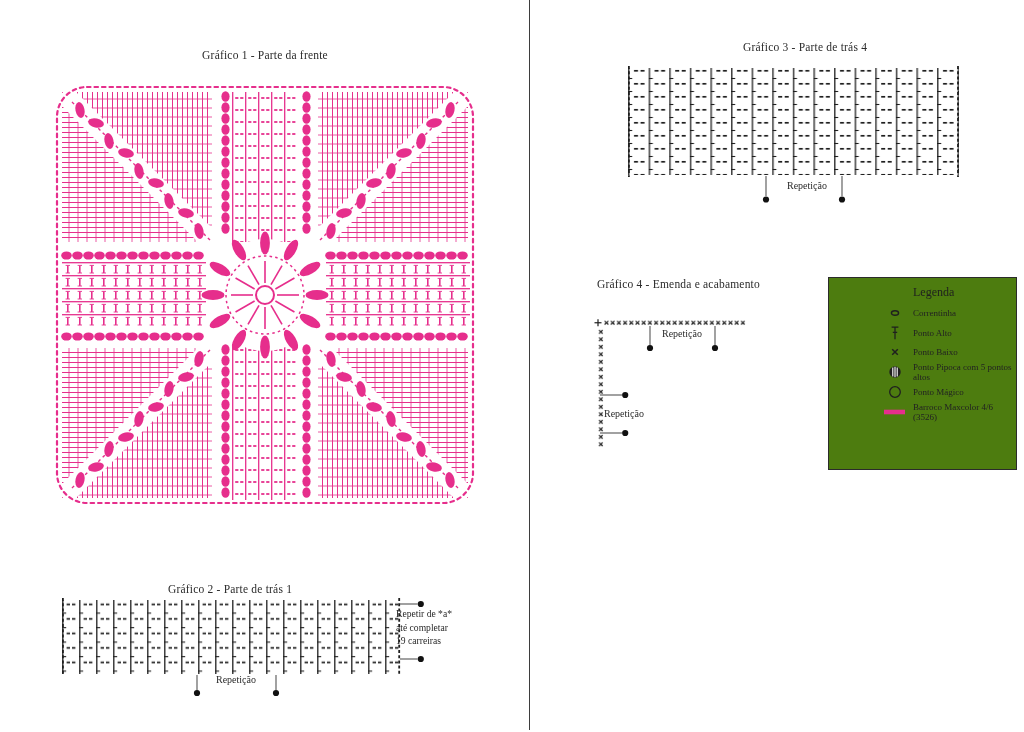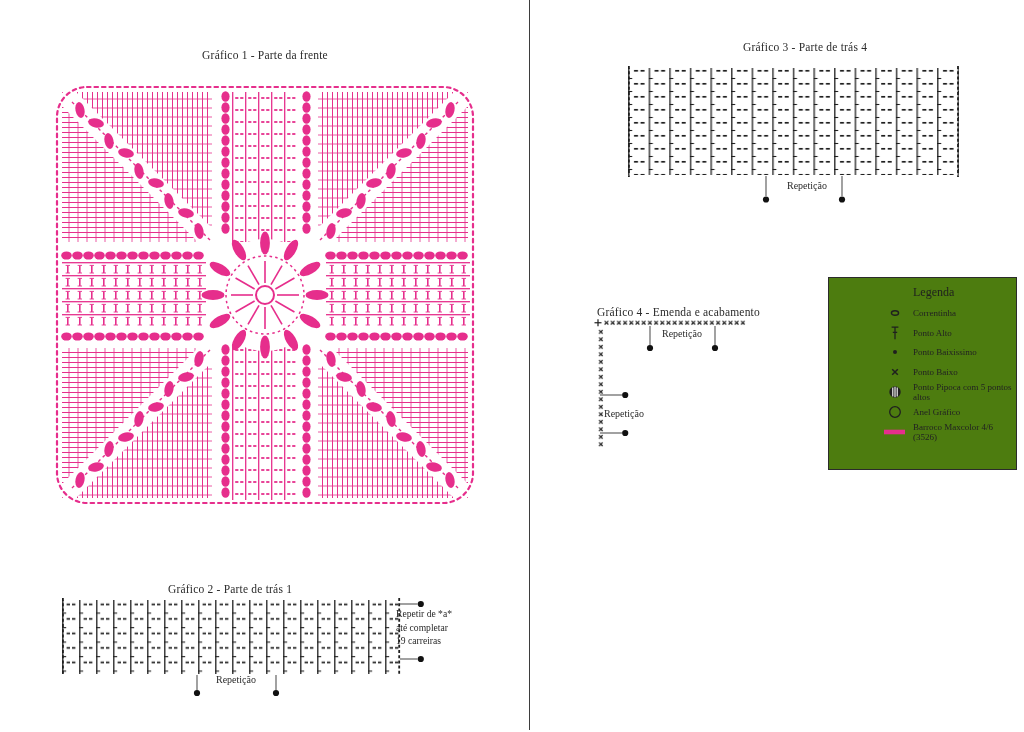--- a/index.html
+++ b/index.html
@@ -220,21 +220,21 @@
     <line x1="138" y1="112" x2="138" y2="132"></line>
     <line x1="214" y1="112" x2="214" y2="132"></line>
   </g>
   <g fill="#111">
     <circle cx="138" cy="135.5" r="3.1"></circle>
     <circle cx="214" cy="135.5" r="3.1"></circle>
   </g>
 </svg>
 <div class="abs small-label" style="left:776px;top:180px;width:62px;">Repetição</div>
 
-<div class="abs chart-title left-align" style="left:597px;top:278px;width:220px;margin-top:28px;">Gráfico 4 - Emenda e acabamento</div>
+<div class="abs chart-title left-align" style="left:597px;top:278px;width:220px;">Gráfico 4 - Emenda e acabamento</div>
 
 <svg class="abs" style="left:591px;top:313px;" width="180" height="140" viewBox="0 0 180 140">
   <defs>
     <pattern id="xrow" width="6.2" height="6.5" patternUnits="userSpaceOnUse">
       <path d="M1.3,1.5 L4.9,5.1 M4.9,1.5 L1.3,5.1" stroke="#1f1f1f" stroke-width="1.25" fill="none"></path>
     </pattern>
     <pattern id="xcol" width="6.5" height="7.5" patternUnits="userSpaceOnUse">
       <path d="M1.6,2 L5.2,5.6 M5.2,2 L1.6,5.6" stroke="#1f1f1f" stroke-width="1.25" fill="none"></path>
     </pattern>
   </defs>
@@ -275,49 +275,41 @@
     <span class="legend-icon">
       <svg width="26" height="16" viewBox="0 0 26 16">
           <path d="M13 2.2 V14.2 M9.6 2.2 H16.4 M10.8 7.4 H15.2" stroke="#1f1f1f" stroke-width="1.25" fill="none"></path>
         </svg>
     </span>
     <span class="legend-label">Ponto Alto</span>
   </div>
   <div class="legend-row">
     <span class="legend-icon">
       <svg width="26" height="16" viewBox="0 0 26 16">
-          <circle cx="13" cy="8" r="2" fill="#1f1f1f"></circle>
-        </svg>
-    </span>
-    <span class="legend-label">Ponto Baixissimo</span>
-  </div>
-  <div class="legend-row">
-    <span class="legend-icon">
-      <svg width="26" height="16" viewBox="0 0 26 16">
           <path d="M10.2 5.2 L15.8 10.8 M15.8 5.2 L10.2 10.8" stroke="#1f1f1f" stroke-width="1.5" fill="none"></path>
         </svg>
     </span>
     <span class="legend-label">Ponto Baixo</span>
   </div>
   <div class="legend-row">
     <span class="legend-icon">
       <svg width="26" height="16" viewBox="0 0 26 16">
           <circle cx="13" cy="8" r="5.7" fill="#1f1f1f"></circle>
           <path d="M10.8 3.6 V12.4 M13 2.8 V13.2 M15.2 3.6 V12.4" stroke="#ffffff" stroke-width="1.1" fill="none"></path>
         </svg>
     </span>
     <span class="legend-label">Ponto Pipoca com 5 pontos altos</span>
   </div>
   <div class="legend-row">
     <span class="legend-icon">
       <svg width="26" height="16" viewBox="0 0 26 16">
           <circle cx="13" cy="8" r="5.3" fill="none" stroke="#1f1f1f" stroke-width="1.3"></circle>
         </svg>
     </span>
-    <span class="legend-label">Anel Gráfico</span>
+    <span class="legend-label">Ponto Mágico</span>
   </div>
   <div class="legend-row">
     <span class="legend-icon">
       <svg width="26" height="16" viewBox="0 0 26 16">
           <rect x="2" y="5.7" width="21" height="4.6" style="fill:var(--pink)"></rect>
         </svg>
     </span>
     <span class="legend-label">Barroco Maxcolor 4/6 (3526)</span>
   </div>
 </div>

